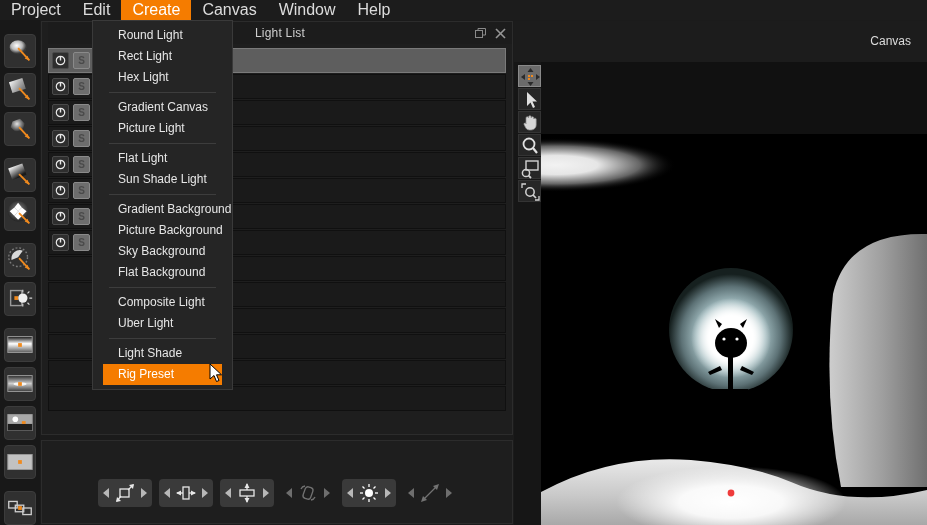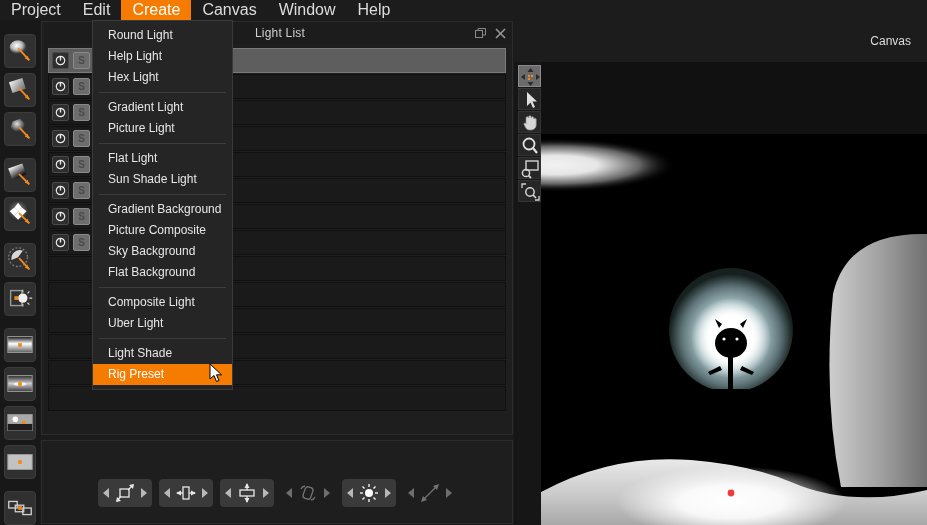--- a/index.html
+++ b/index.html
@@ -85,21 +85,21 @@
   .canvas-head { height:41px; background:#1c1c1c; position:relative; }
   .canvas-title { position:absolute; right:16px; top:0; height:41px; line-height:41px; font-size:12px; color:#dcdcdc; }
   .canvas-tools { position:absolute; left:2px; top:41px; width:27px; bottom:0; padding-top:3px; display:flex; flex-direction:column; align-items:center; }
   .ctool { width:23px; height:22px; background:#262626; border:1px solid #343434; margin-bottom:1px; position:relative; cursor:pointer; flex:none; }
   .ctool.active { background:#6b6b6b; border-color:#8a8a8a; }
   .viewport { position:absolute; left:27px; top:41px; right:0; bottom:0; overflow:hidden; background:#000; }
 
   
   #dropdown {
     position:absolute; left:92px; top:20px; width:141px;
-    background:#252525; border:1px solid #3a3a3a; z-index:60; padding:4px 0;
+    background:#252525; border:1px solid #3a3a3a; z-index:60; padding:4px 10px;
   }
   .mi { height:21px; line-height:21px; padding-left:15px; font-size:12px; color:#e6e6e6; cursor:default; white-space:nowrap; }
   .mi.highlight { background:#f57c00; color:#fff; }
   .msep { height:1px; background:#3d3d3d; margin:4px 6px; }
   #cursor { position:absolute; left:209px; top:363px; z-index:70; pointer-events:none; }
 </style>
 </head>
 <body>
 
 <div id="menubar">
@@ -604,31 +604,31 @@
       </g>
       <circle cx="183" cy="277" r="1.6" fill="#ffffff"></circle>
       <circle cx="196" cy="277" r="1.6" fill="#ffffff"></circle>
       <circle cx="190" cy="431" r="3.4" fill="#ef3b3b"></circle>
     </svg>
   </div>
 </div>
 
 <div id="dropdown">
   <div class="mi">Round Light</div>
-  <div class="mi">Help Light</div>
+  <div class="mi">Rect Light</div>
   <div class="mi">Hex Light</div>
   <div class="msep"></div>
-  <div class="mi">Gradient Light</div>
+  <div class="mi">Gradient Canvas</div>
   <div class="mi">Picture Light</div>
   <div class="msep"></div>
   <div class="mi">Flat Light</div>
   <div class="mi">Sun Shade Light</div>
   <div class="msep"></div>
   <div class="mi">Gradient Background</div>
-  <div class="mi">Picture Composite</div>
+  <div class="mi">Picture Background</div>
   <div class="mi">Sky Background</div>
   <div class="mi">Flat Background</div>
   <div class="msep"></div>
   <div class="mi">Composite Light</div>
   <div class="mi">Uber Light</div>
   <div class="msep"></div>
   <div class="mi">Light Shade</div>
   <div class="mi highlight">Rig Preset</div>
 </div>
 

